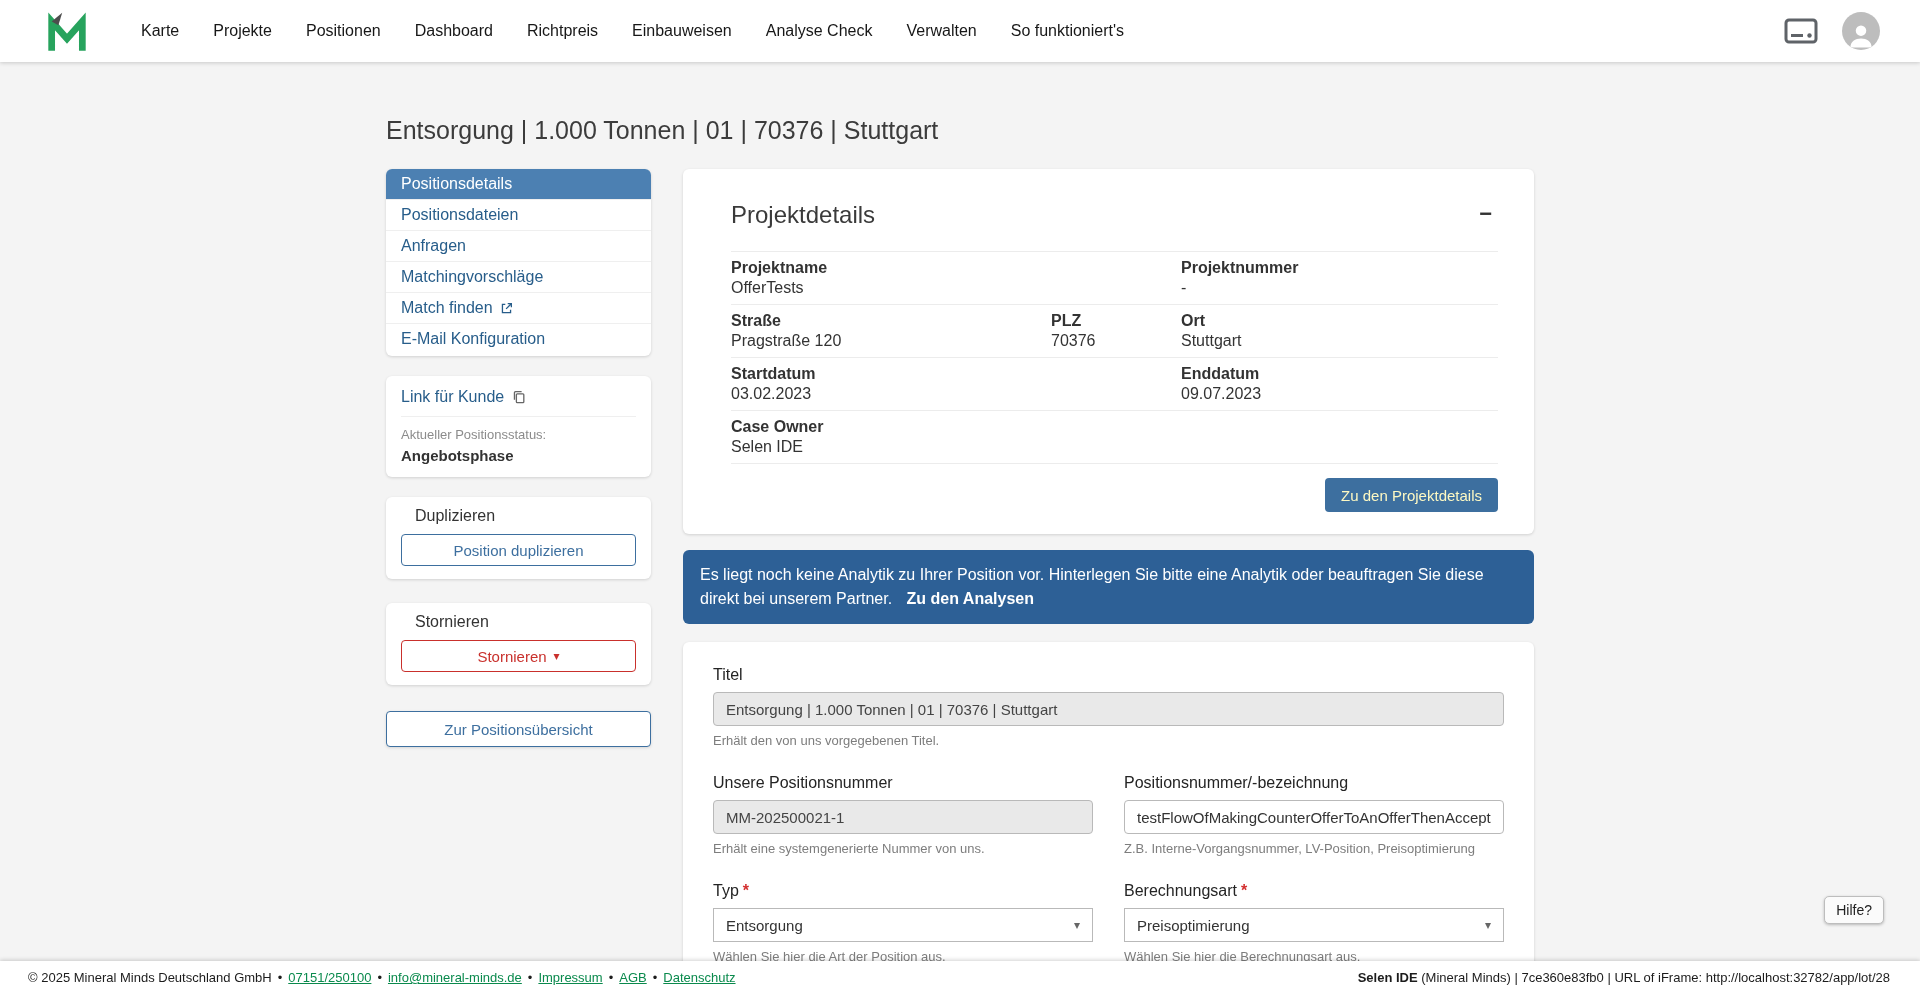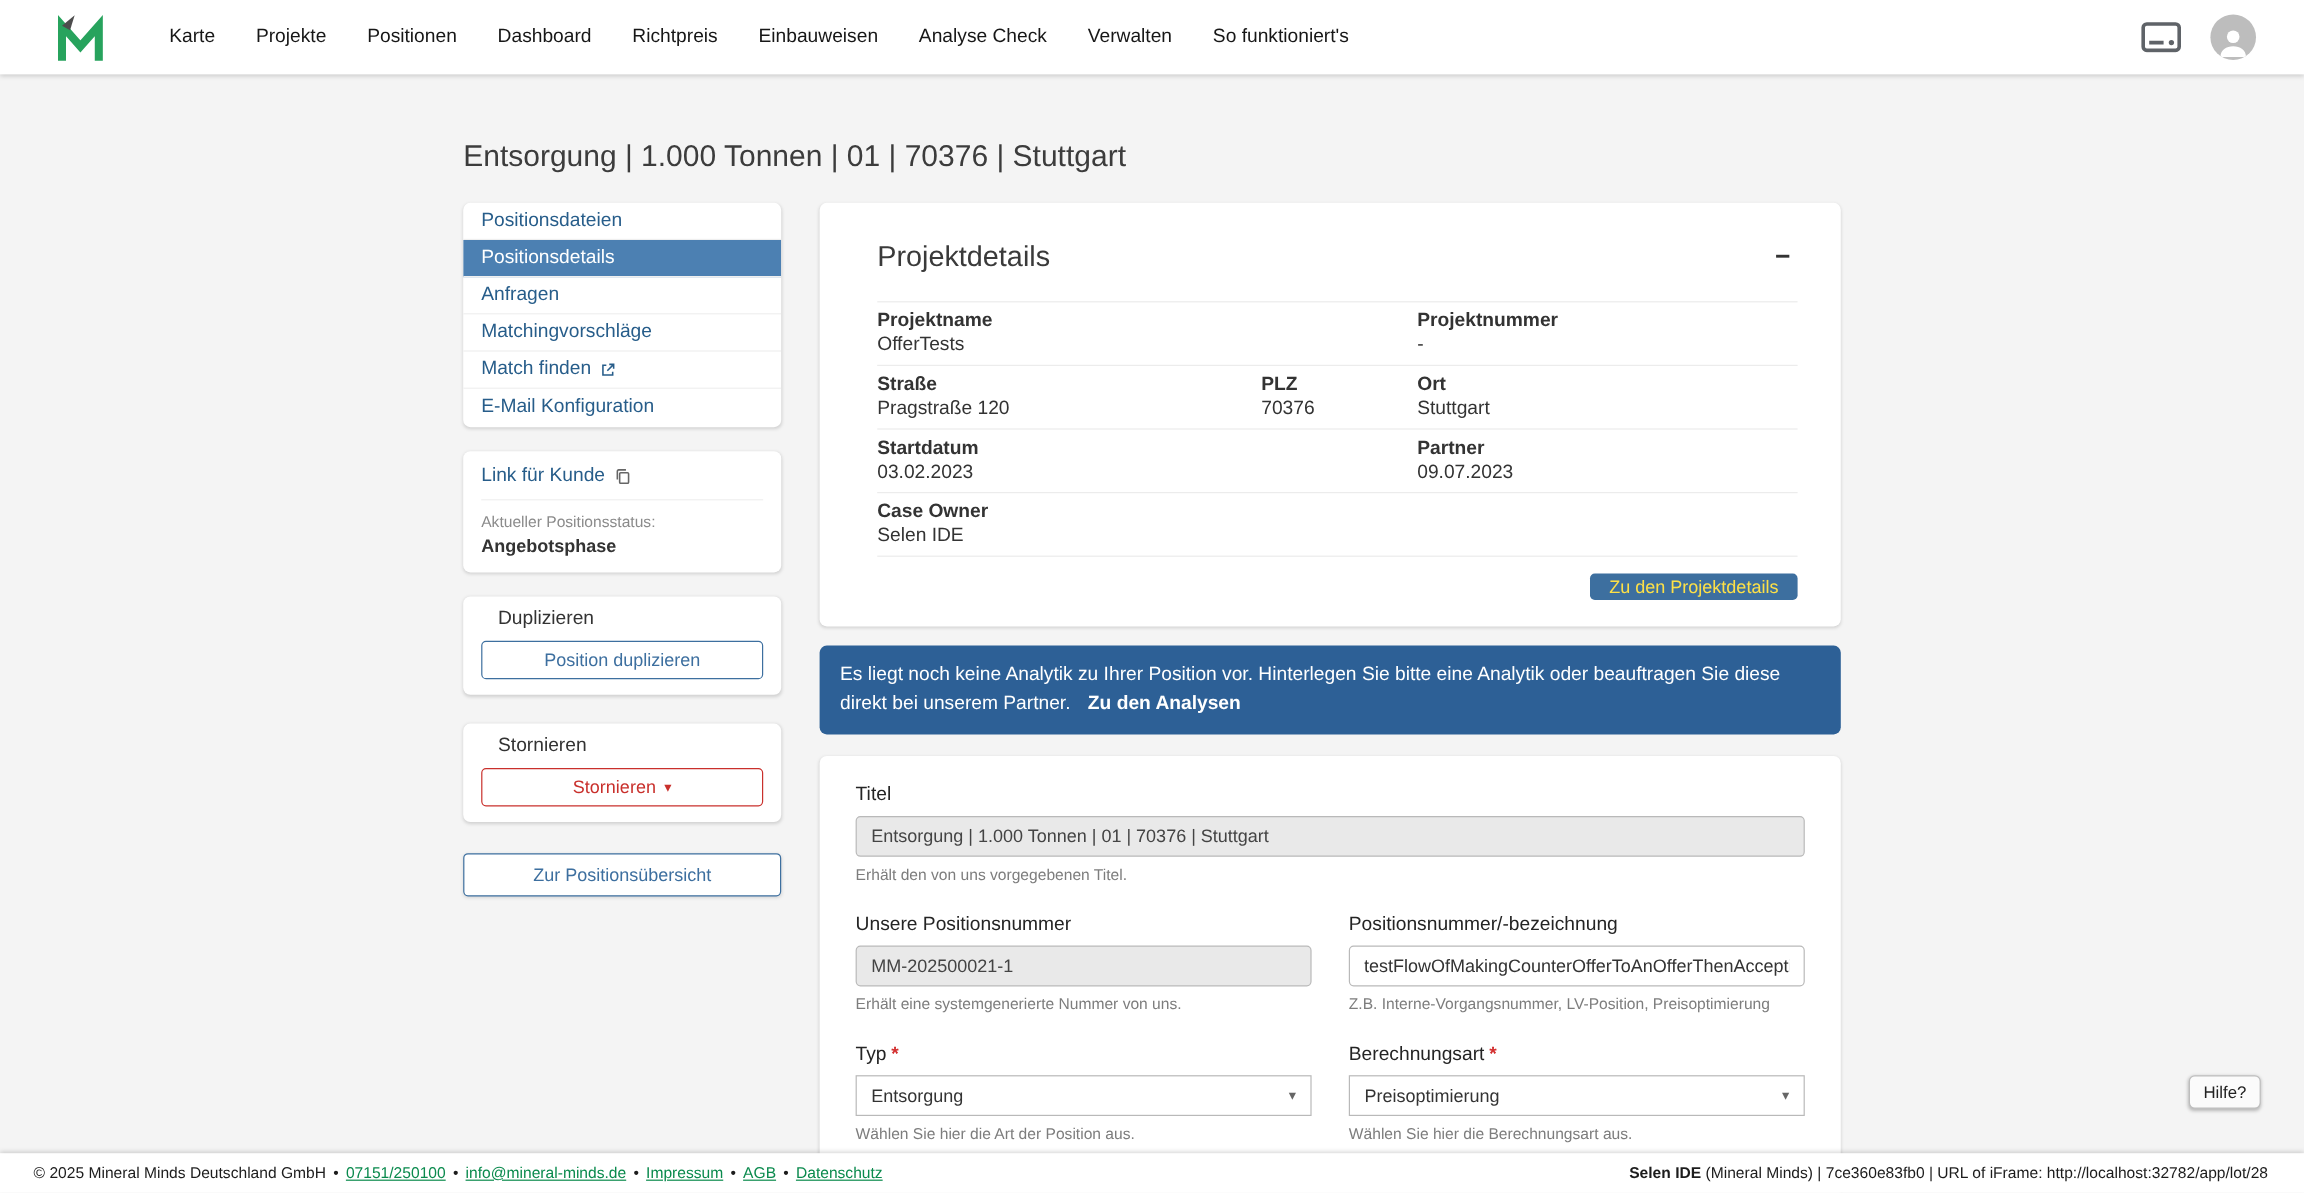--- a/index.html
+++ b/index.html
@@ -76,21 +76,21 @@
   .details-table { margin-top: 22px; border-top: 1px solid #ececec; }
   .details-row {
     display: grid; grid-template-columns: 320px 130px 1fr;
     border-bottom: 1px solid #ececec; padding: 7px 0;
   }
   .span-2 { grid-column: span 2; }
   .span-3 { grid-column: span 3; }
   .cell-label { font-weight: 700; font-size: 16px; color: #333; }
   .cell-value { font-size: 16px; color: #333; margin-top: 2px; }
   .project-actions { display: flex; justify-content: flex-end; margin-top: 14px; }
-  .btn-primary { background: #3d6f9f; color: #fde047; border: none; height: 22px; padding: 0 16px; }
+  .btn-primary { background: #3d6f9f; color: #fef9c3; border: none; height: 34px; padding: 0 16px; }
 
   
   .banner {
     margin-top: 16px; background: #2d6096; border-radius: 6px; padding: 13px 17px;
     color: #fff; font-size: 16px; line-height: 1.5;
   }
   .banner-link { font-weight: 700; margin-left: 10px; cursor: pointer; white-space: nowrap; }
 
   
   .form-card { margin-top: 18px; padding: 24px 30px 70px; }
@@ -164,25 +164,25 @@
 </div>
 
 <div class="content">
   <h1 class="page-title">Entsorgung | 1.000 Tonnen | 01 | 70376 | Stuttgart</h1>
 
   <div class="layout">
 
     <div class="sidebar">
 
       <div class="card links-card">
-        <div class="side-link">
-          <span>Positionsdateien</span>
-        </div>
         <div class="side-link active">
           <span>Positionsdetails</span>
+        </div>
+        <div class="side-link">
+          <span>Positionsdateien</span>
         </div>
         <div class="side-link">
           <span>Anfragen</span>
         </div>
         <div class="side-link">
           <span>Matchingvorschläge</span>
         </div>
         <div class="side-link">
           <span>Match finden</span>
           <span class="inline-icon">
@@ -258,21 +258,21 @@
               <div class="cell-label">Ort</div>
               <div class="cell-value">Stuttgart</div>
             </div>
           </div>
           <div class="details-row">
             <div class="span-2">
               <div class="cell-label">Startdatum</div>
               <div class="cell-value">03.02.2023</div>
             </div>
             <div>
-              <div class="cell-label">Partner</div>
+              <div class="cell-label">Enddatum</div>
               <div class="cell-value">09.07.2023</div>
             </div>
           </div>
           <div class="details-row">
             <div class="span-3">
               <div class="cell-label">Case Owner</div>
               <div class="cell-value">Selen IDE</div>
             </div>
           </div>
         </div>

